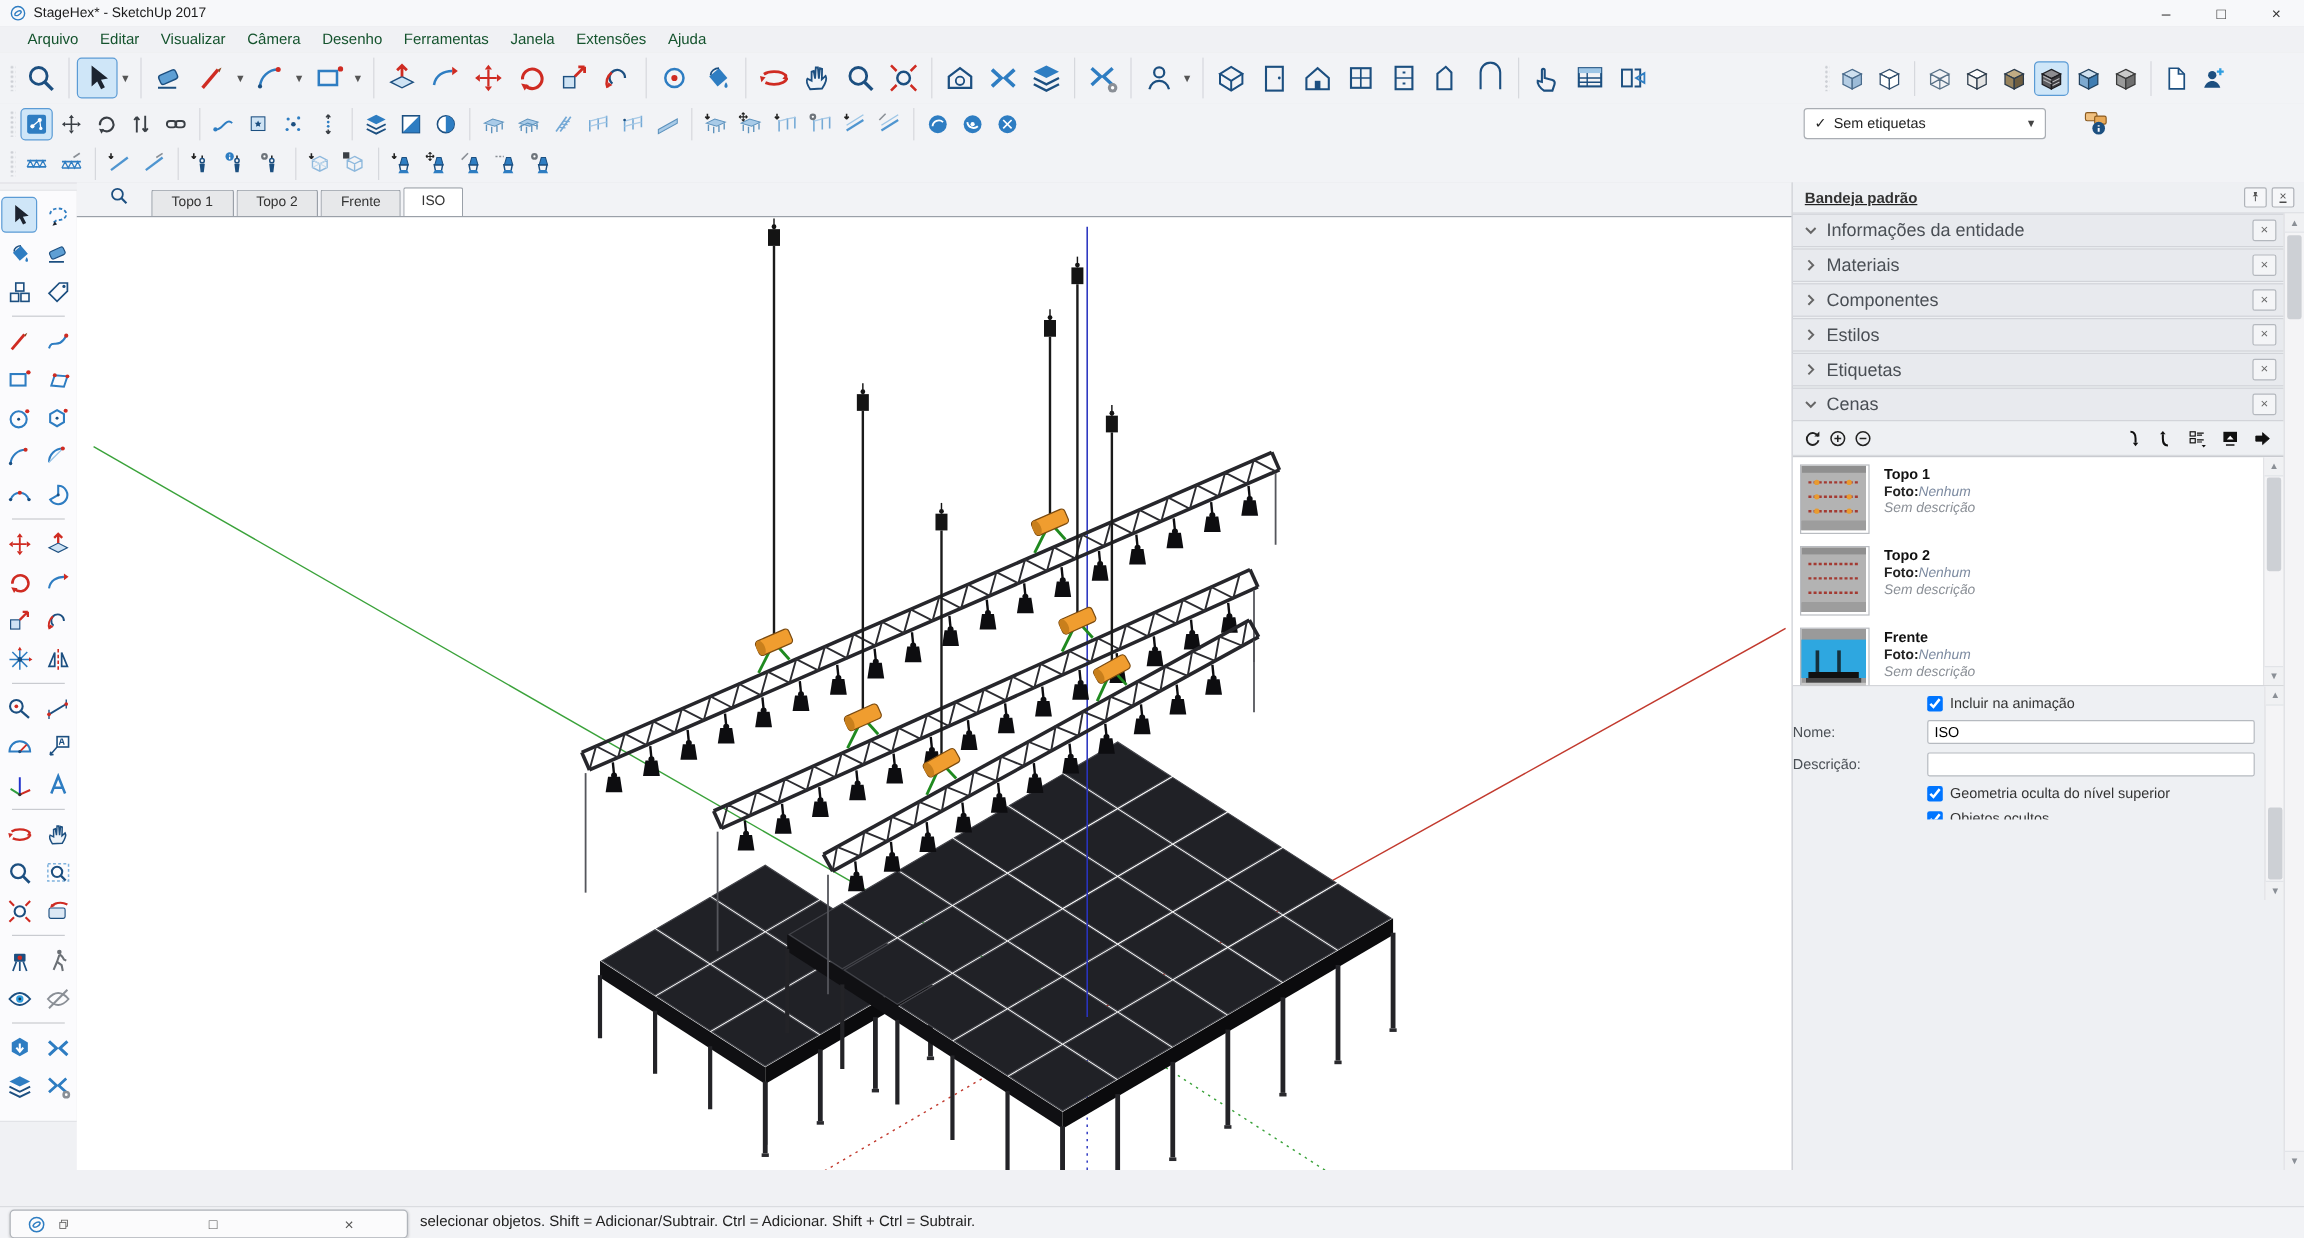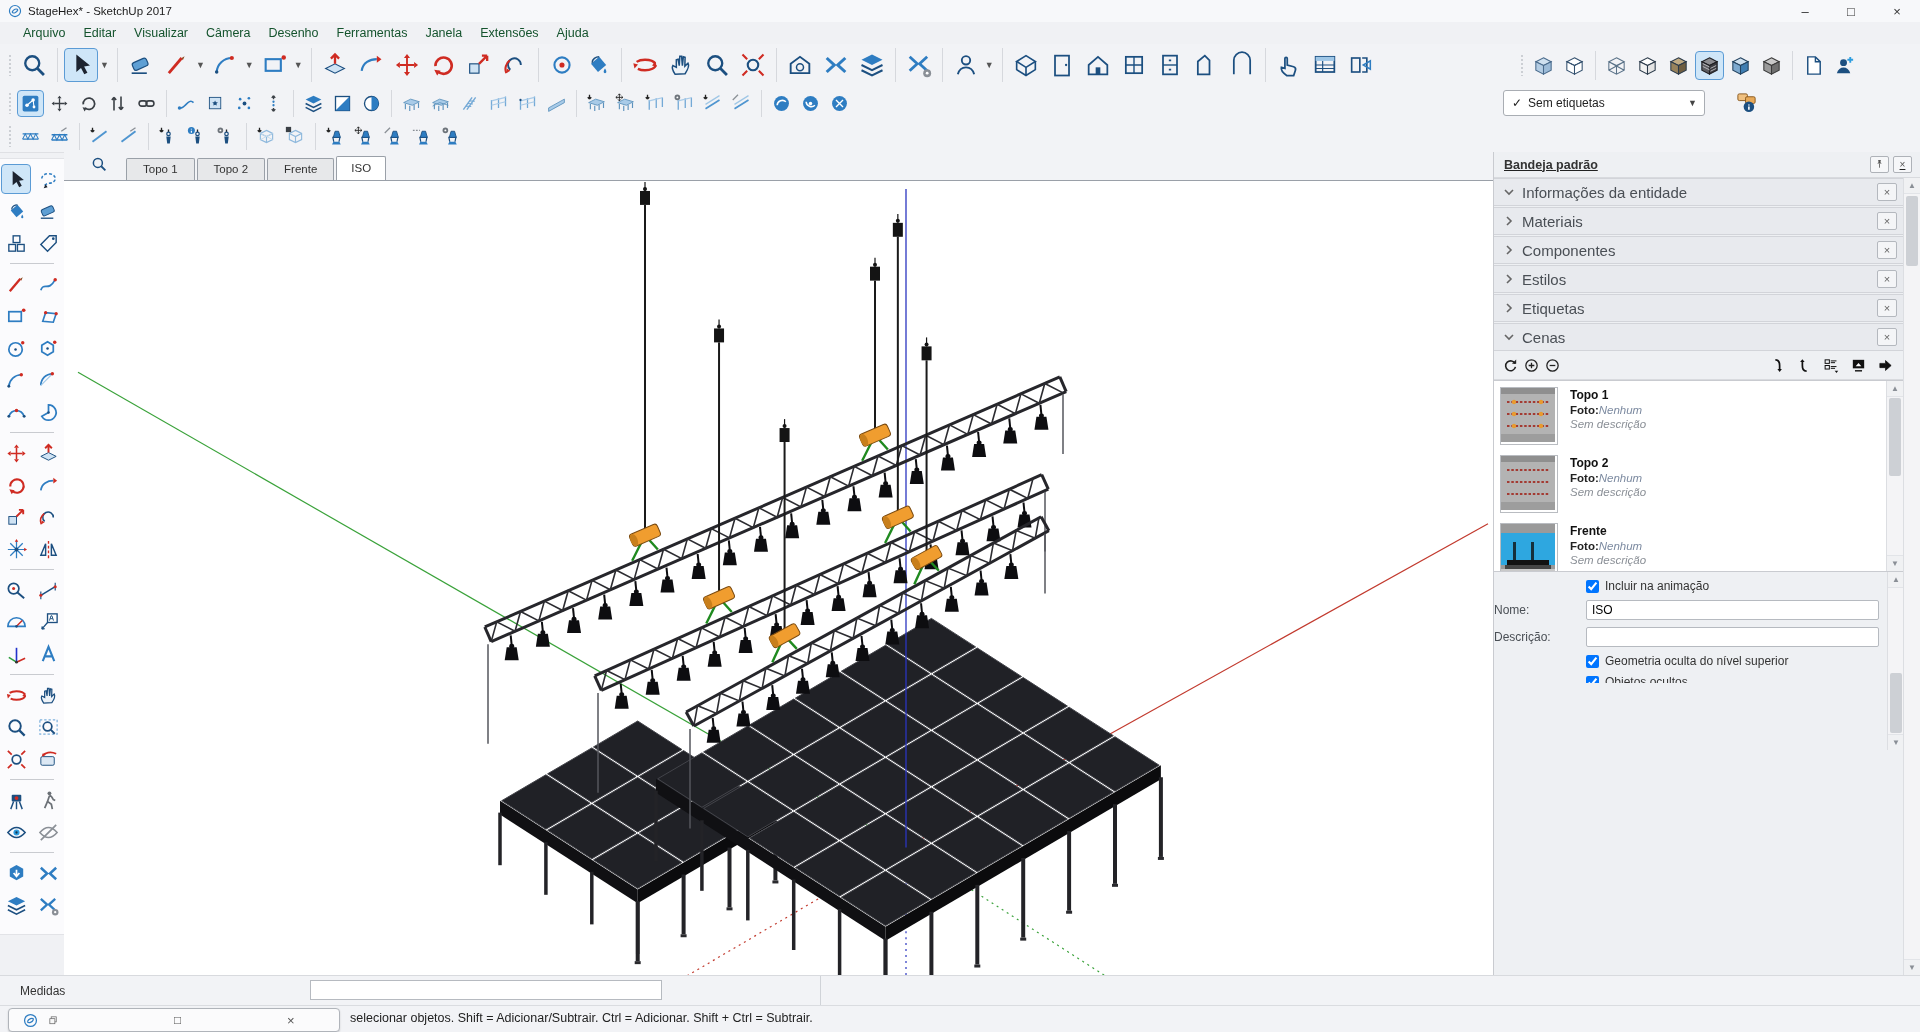--- a/index.html
+++ b/index.html
@@ -78,21 +78,21 @@
   .sceneinfo .nm{font-size:12px;font-weight:bold;color:#111}
   .sceneinfo .ph{font-size:11.5px;margin-top:2px}
   .sceneinfo .ph b{color:#222}
   .sceneinfo .ph i{color:#7c8aa0}
   .sceneinfo .ds{font-size:11.5px;font-style:italic;color:#8a8f96;margin-top:2px}
   
   #sceneprops{position:relative;height:178px;background:#eef0f3;overflow:hidden}
   #scenepropsinner{position:absolute;left:0;top:0;right:15px;bottom:0;overflow:hidden}
   .prow{display:flex;align-items:flex-start;margin:7px 0 0 0}
   .plabel{width:92px;flex:none;text-align:left;font-size:12px;color:#4a4f55;padding-top:3px}
-  .pfield{margin-left:0;flex:1;margin-right:10px}
+  .pfield{margin-left:20px;flex:1;margin-right:10px}
   .pfield input[type=text]{width:100%;height:20px;border:1px solid #b6bac0;border-radius:2px;font-size:12px;padding:0 5px;box-sizing:border-box;font-family:"Liberation Sans",sans-serif}
   .cbrow{display:flex;align-items:center;font-size:12px;color:#333;gap:6px}
   .cbrow input{width:13px;height:13px;margin:0}
   
   .scrollstrip{position:absolute;top:0;bottom:0;width:16px;background:#f4f4f6;border-left:1px solid #dcdee2}
   .scrollstrip .arr{position:absolute;left:0;width:100%;height:15px;display:flex;align-items:center;justify-content:center;font-size:8px;color:#8a8f96;background:#f0f1f3}
   .scrollstrip .arr.up{top:0;border-bottom:1px solid #e2e4e8}
   .scrollstrip .arr.dn{bottom:0;border-top:1px solid #e2e4e8}
   .scrollstrip .thumbbar{position:absolute;left:2px;right:2px;background:#cdd0d5;border-radius:2px}
   
@@ -1661,26 +1661,20 @@
         <div class="scrollstrip" style="right:0">
           <div class="arr up">▲</div>
           <div class="arr dn">▼</div>
           <div class="thumbbar" style="top:18px;height:70px"></div>
         </div>
       </div>
     </div>
 
   </div>
 
-  <div id="measbar">
-    <div id="measpanel">
-      <span id="measlabel">Medidas</span>
-      <input id="measinput" type="text" value="" style="">
-    </div>
-  </div>
 
   <div id="statusbar">
     <div id="miniwin">
       <span class="mlogo">
           <svg viewBox="0 0 24 24" width="15" height="15">
             <circle cx="12" cy="12" r="9.5" fill="none" stroke="#2e7dc2" stroke-width="2"></circle>
             <path d="M7 14c2-5 8-7 10-4M17 10c-2 5-8 7-10 4" fill="none" stroke="#2e7dc2" stroke-width="2"></path>
           </svg>
         </span>
       <span class="mcopy">

